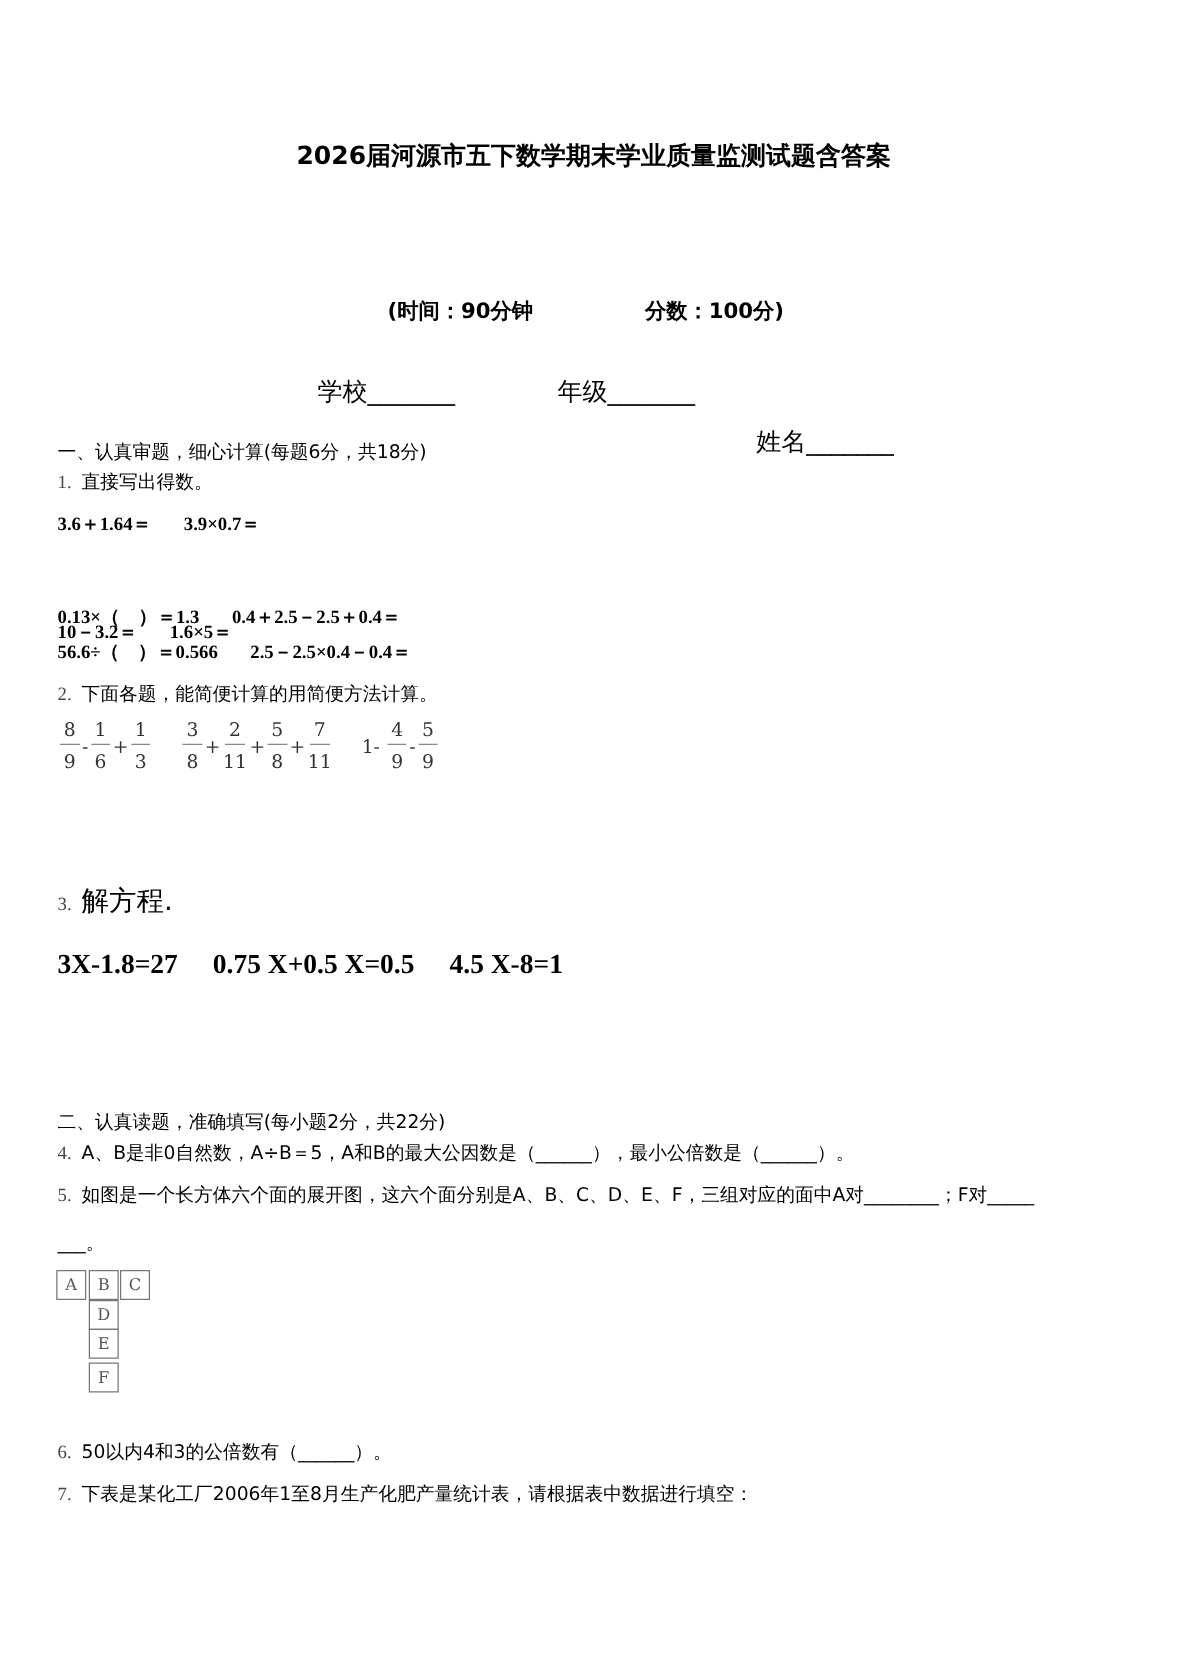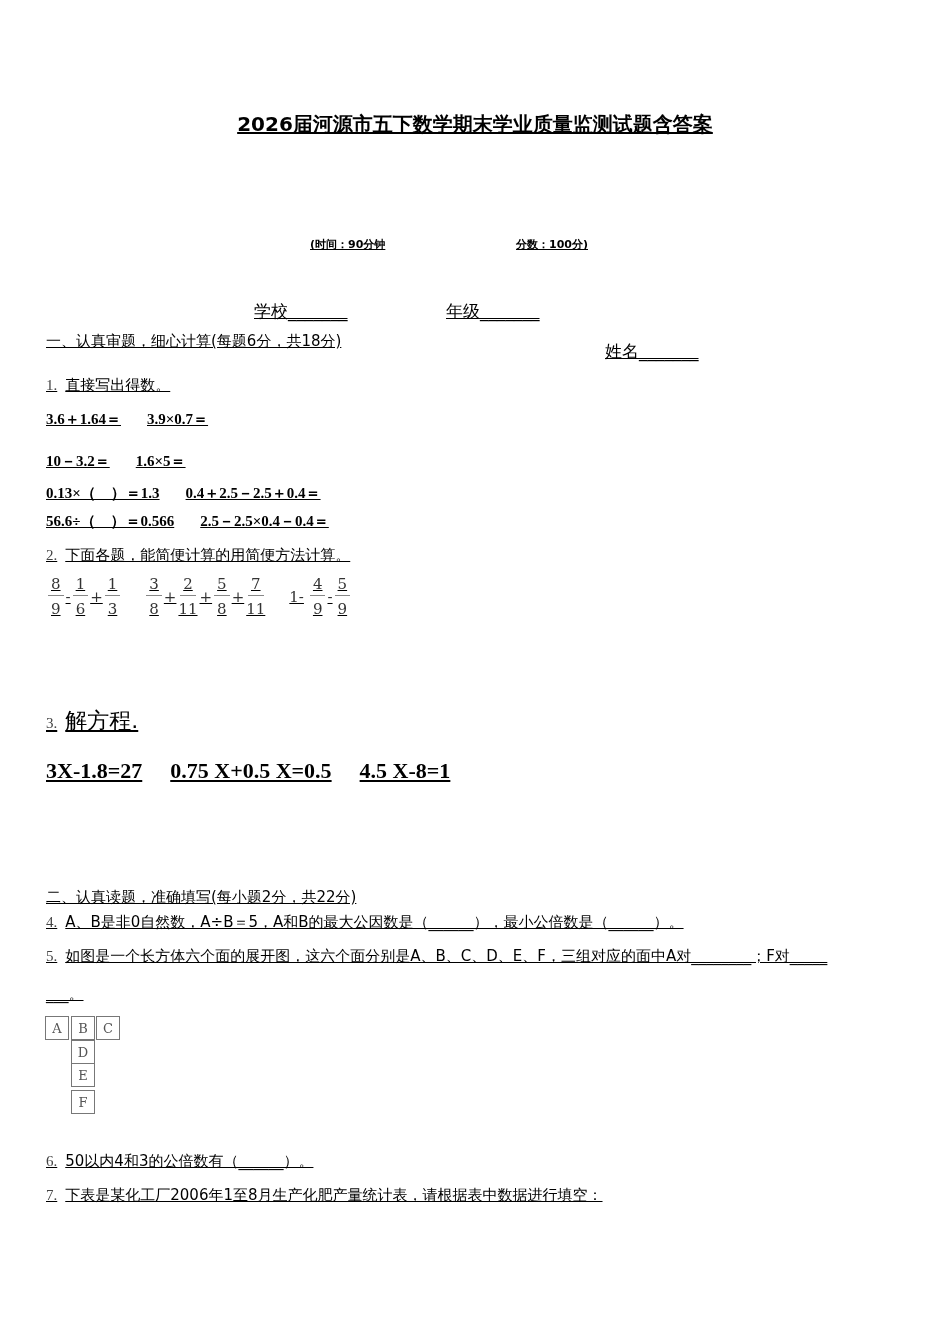--- a/index.html
+++ b/index.html
@@ -1,20 +1,20 @@
 <!DOCTYPE html>
 <html><head>
   <meta charset="utf-8">
   <style>
     html, body { margin: 0; padding: 0; background: #ffffff; }
     body { width: 950px; height: 1344px; position: relative; overflow: hidden; color: #000; font-family: "DejaVu Sans", sans-serif; }
-    .abs { position: absolute; white-space: nowrap; text-decoration: underline; }
+    .abs { position: absolute; white-space: nowrap; }
     .title { left: 0; width: 950px; top: 111px; text-align: center; font-family: "DejaVu Sans", sans-serif; font-weight: bold; font-size: 20px; }
-    .subtitle { top: 237px; font-weight: bold; font-size: 11px; }
-    .fields { top: 300px; font-size: 17px; }
+    .subtitle { top: 237px; font-weight: bold; font-size: 17px; }
+    .fields { top: 300px; font-size: 20px; }
     .sec { font-size: 15px; left: 46px; }
     .qnum { font-family: "Liberation Serif", serif; color: #444; font-size: 15px; margin-right: 8px; }
     .expr { font-family: "Liberation Serif", serif; font-weight: bold; font-size: 15px; left: 46px; }
     .expr span { margin-right: 26px; }
     .frac { display: inline-flex; flex-direction: column; align-items: center; vertical-align: middle; font-family: "DejaVu Serif", serif; font-size: 15px; color: #333; margin: 0 2px; }
     .frac .n { border-bottom: 1px solid #888; padding: 0 3px 3px 3px; line-height: 16px; }
     .frac .d { padding-top: 5px; line-height: 16px; }
     .op { font-family: "DejaVu Serif", serif; font-size: 15px; color: #333; vertical-align: middle; }
     .fracrow { left: 46px; top: 576px; display: flex; align-items: center; }
     .group { display: flex; align-items: center; margin-right: 22px; }
@@ -30,33 +30,33 @@
 
 <div class="abs title">2026届河源市五下数学期末学业质量监测试题含答案</div>
 
 <div class="abs subtitle" style="left:310px;">(时间：90分钟</div>
 <div class="abs subtitle" style="left:516px;">分数：100分)</div>
 
 <div class="abs fields" style="left:254px;">学校_______</div>
 <div class="abs fields" style="left:446px;">年级_______</div>
 <div class="abs fields" style="left:605px;margin-top:40px;">姓名_______</div>
 
-<div class="abs sec" style="top:332px;text-align:right;">一、认真审题，细心计算(每题6分，共18分)</div>
+<div class="abs sec" style="top:352px;text-align:right;">一、认真审题，细心计算(每题6分，共18分)</div>
 
 <div class="abs sec" style="top:376px;">
   <span class="qnum">1.</span><span>直接写出得数。</span>
 </div>
 
 <div class="abs expr" style="top:410px;">
   <span>3.6＋1.64＝</span><span>3.9×0.7＝</span>
 </div>
 <div class="abs expr" style="top:444px;margin-top:40px;">
   <span>0.13×（　）＝1.3</span><span>0.4＋2.5－2.5＋0.4＝</span>
 </div>
-<div class="abs expr" style="top:452px;">
+<div class="abs expr" style="top:496px;">
   <span>10－3.2＝</span><span>1.6×5＝</span>
 </div>
 <div class="abs expr" style="top:512px;">
   <span>56.6÷（　）＝0.566</span><span>2.5－2.5×0.4－0.4＝</span>
 </div>
 
 <div class="abs sec" style="top:546px;">
   <span class="qnum">2.</span><span>下面各题，能简便计算的用简便方法计算。</span>
 </div>
 

